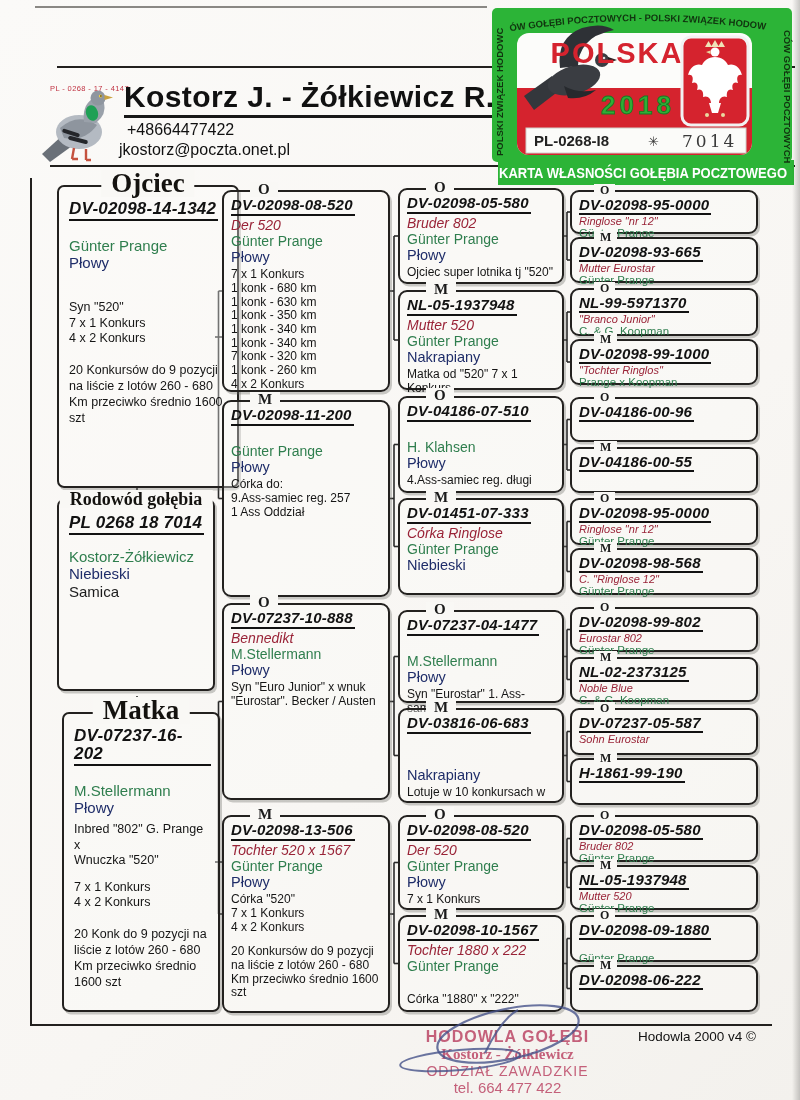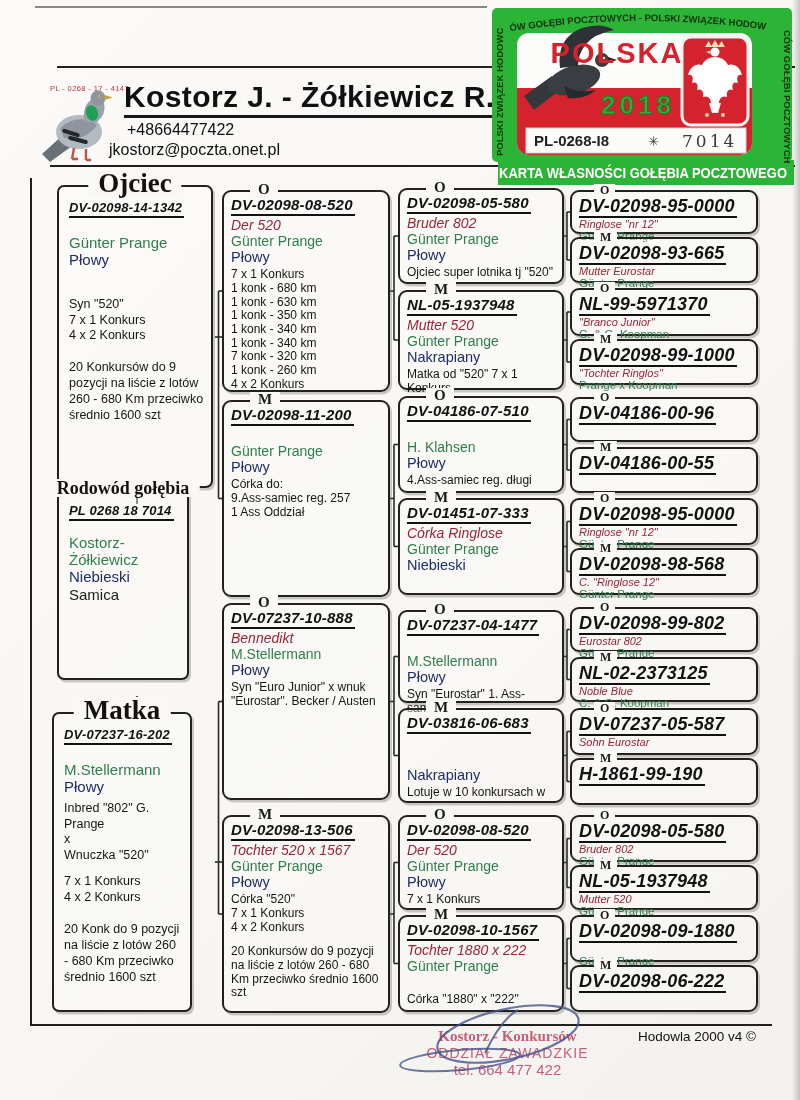--- a/index.html
+++ b/index.html
@@ -9,38 +9,38 @@
   .page::after{content:'';position:absolute;right:0;top:0;width:8px;height:100%;
         background:linear-gradient(90deg,rgba(0,0,0,0),rgba(0,0,0,.20));pointer-events:none;}
   
   .rule{position:absolute;background:#22201e;}
   .rule-faint{position:absolute;background:#8a8884;}
   
   .logo-ring{position:absolute;left:50px;top:84px;font-size:7.5px;color:#c03343;letter-spacing:.4px;}
   .owner-name{position:absolute;left:124px;top:80px;margin:0;font-size:30px;font-weight:bold;
         letter-spacing:.4px;border-bottom:3px solid #181818;padding:0 10px 2px 0;line-height:1.1;}
   .owner-phone{position:absolute;left:127px;top:121px;font-size:16px;}
-  .owner-email{position:absolute;left:109px;top:141px;font-size:16px;}
+  .owner-email{position:absolute;left:119px;top:141px;font-size:16px;}
   
   .pbox{position:absolute;border:2px solid #23211f;border-radius:9px;box-sizing:border-box;
         padding:4px 7px 2px;background:rgba(252,251,249,.35);
         box-shadow:2px 2.5px 0 rgba(110,108,104,.35);}
   .tab{position:absolute;top:-10px;left:26px;background:#f9f8f5;padding:0 8px;line-height:1;
         font-family:"Liberation Serif",serif;font-weight:bold;font-size:15px;color:#1a1a1a;}
   .g4 .tab{font-size:12px;top:-8px;left:22px;padding:0 6px;}
   .legend{position:absolute;top:-17px;left:50%;transform:translateX(-50%);background:#f9f8f5;
         padding:0 10px;line-height:1;font-family:"Liberation Serif",serif;font-weight:bold;
         white-space:nowrap;color:#14120f;}
   .lg-big{font-size:27px;}
   .lg-small{font-size:18px;top:-11px;}
   .ringrow{line-height:1.05;}
   .ring{display:inline-block;font-weight:bold;font-style:italic;font-size:15px;color:#121212;
         border-bottom:2.5px solid #121212;padding:1px 2px 1px 0;letter-spacing:.2px;}
-  .col1 .ring{font-size:13px;}
-  .g4 .ring{font-size:18px;border-bottom-width:2px;padding-bottom:0;}
+  .col1 .ring{font-size:17px;}
+  .g4 .ring{font-size:15px;border-bottom-width:2px;padding-bottom:0;}
   .pname{font-style:italic;color:#992337;font-size:14px;line-height:1.15;margin-top:1px;}
   .breeder{color:#2f7e4e;font-size:14px;line-height:1.15;}
   .pcolor{color:#1f2d69;font-size:14.5px;line-height:1.2;}
   .g4 .pname{font-size:11px;line-height:1.05;}
   .g4 .breeder{font-size:11.5px;line-height:1.1;}
   .details{margin-top:2px;}
   .dline{font-size:12px;line-height:1.14;color:#151515;}
   .dline.blank{height:11px;}
   
   .col1{padding-top:12px;padding-left:10px;border-radius:7px;}
@@ -200,46 +200,46 @@
       <line x1="567" y1="838.5" x2="570" y2="838.5" stroke="#2a2a2a" stroke-width="1.6"></line>
       <line x1="567" y1="887.5" x2="570" y2="887.5" stroke="#2a2a2a" stroke-width="1.6"></line>
       <line x1="567" y1="938.5" x2="567" y2="988.5" stroke="#2a2a2a" stroke-width="1.6"></line>
       <line x1="564" y1="963.5" x2="567" y2="963.5" stroke="#2a2a2a" stroke-width="1.6"></line>
       <line x1="567" y1="938.5" x2="570" y2="938.5" stroke="#2a2a2a" stroke-width="1.6"></line>
       <line x1="567" y1="988.5" x2="570" y2="988.5" stroke="#2a2a2a" stroke-width="1.6"></line>
       <line x1="137" y1="488" x2="137" y2="504" stroke="#2a2a2a" stroke-width="1.6"></line>
       <line x1="137" y1="696" x2="137" y2="712" stroke="#2a2a2a" stroke-width="1.6"></line>
     </svg>
 
-  <div class="pbox col1" id="box-father" style="left:57px;top:185px;width:156px;height:303px">
+  <div class="pbox col1" id="box-father" style="left:57px;top:185px;width:182px;height:303px">
     <span class="legend lg-big">Ojciec</span>
     <div class="ringrow"><span class="ring">DV-02098-14-1342</span></div>
     <div class="c1group">
       <div class="breeder">Günter Prange</div>
       <div class="pcolor">Płowy</div>
     </div>
     <div class="details">
         <div class="dline">Syn "520"</div>
         <div class="dline">7 x 1 Konkurs</div>
         <div class="dline">4 x 2 Konkurs</div>
       </div>
     <div class="note"> 20 Konkursów do 9 pozycji na liście z lotów 260 - 680 Km przeciwko średnio 1600 szt</div>
   </div>
 
-  <div class="pbox col1" id="box-subject" style="left:57px;top:488px;width:132px;height:192px">
+  <div class="pbox col1" id="box-subject" style="left:57px;top:499px;width:158px;height:192px">
     <span class="legend lg-small">Rodowód gołębia</span>
     <div class="ringrow"><span class="ring">PL 0268 18 7014</span></div>
     <div class="c1group">
       <div class="breeder">Kostorz-Żółkiewicz</div>
       <div class="pcolor">Niebieski</div>
       <div class="sexline">Samica</div>
     </div>
   </div>
 
-  <div class="pbox col1" id="box-mother" style="left:52px;top:712px;width:140px;height:300px">
+  <div class="pbox col1" id="box-mother" style="left:62px;top:712px;width:158px;height:300px">
     <span class="legend lg-big">Matka</span>
     <div class="ringrow"><span class="ring">DV-07237-16-202</span></div>
     <div class="c1group">
       <div class="breeder">M.Stellermann</div>
       <div class="pcolor">Płowy</div>
     </div>
     <div class="details">
         <div class="dline">Inbred "802" G. Prange</div>
         <div class="dline">x</div>
         <div class="dline">Wnuczka "520"</div>
@@ -465,21 +465,22 @@
         <div class="pname">&nbsp;</div>
         <div class="breeder">Günter Prange</div>
       </div>
       <div class="pbox g4" style="left: 570px; top: 965px; width: 188px; height: 47px;">
         <span class="tab">M</span>
         <div class="ringrow"><span class="ring">DV-02098-06-222</span></div>
       </div>
     </div>
 
   <div class="foot-stamp">
-    <div class="fs2">Kostorz - Konkursów</div>
+    <div class="fs1">HODOWLA GOŁĘBI</div>
+    <div class="fs2">Kostorz - Żółkiewicz</div>
     <div class="fs3">ODDZIAŁ ZAWADZKIE</div>
     <div class="fs4">tel. 664 477 422</div>
   </div>
   <svg class="sig" width="240" height="90" viewBox="0 0 240 90">
     <ellipse cx="118" cy="36" rx="72" ry="25" fill="none" stroke="#46538a" stroke-width="2.2" opacity="0.8" transform="rotate(-12 118 36)"></ellipse>
     <ellipse cx="70" cy="62" rx="60" ry="10" fill="none" stroke="#46538a" stroke-width="2" opacity="0.8" transform="rotate(-5 70 62)"></ellipse>
     <path d="M95 55 Q112 20 128 12" fill="none" stroke="#46538a" stroke-width="2" opacity="0.8"></path>
   </svg>
   <div class="software">Hodowla 2000 v4 ©</div>
 

